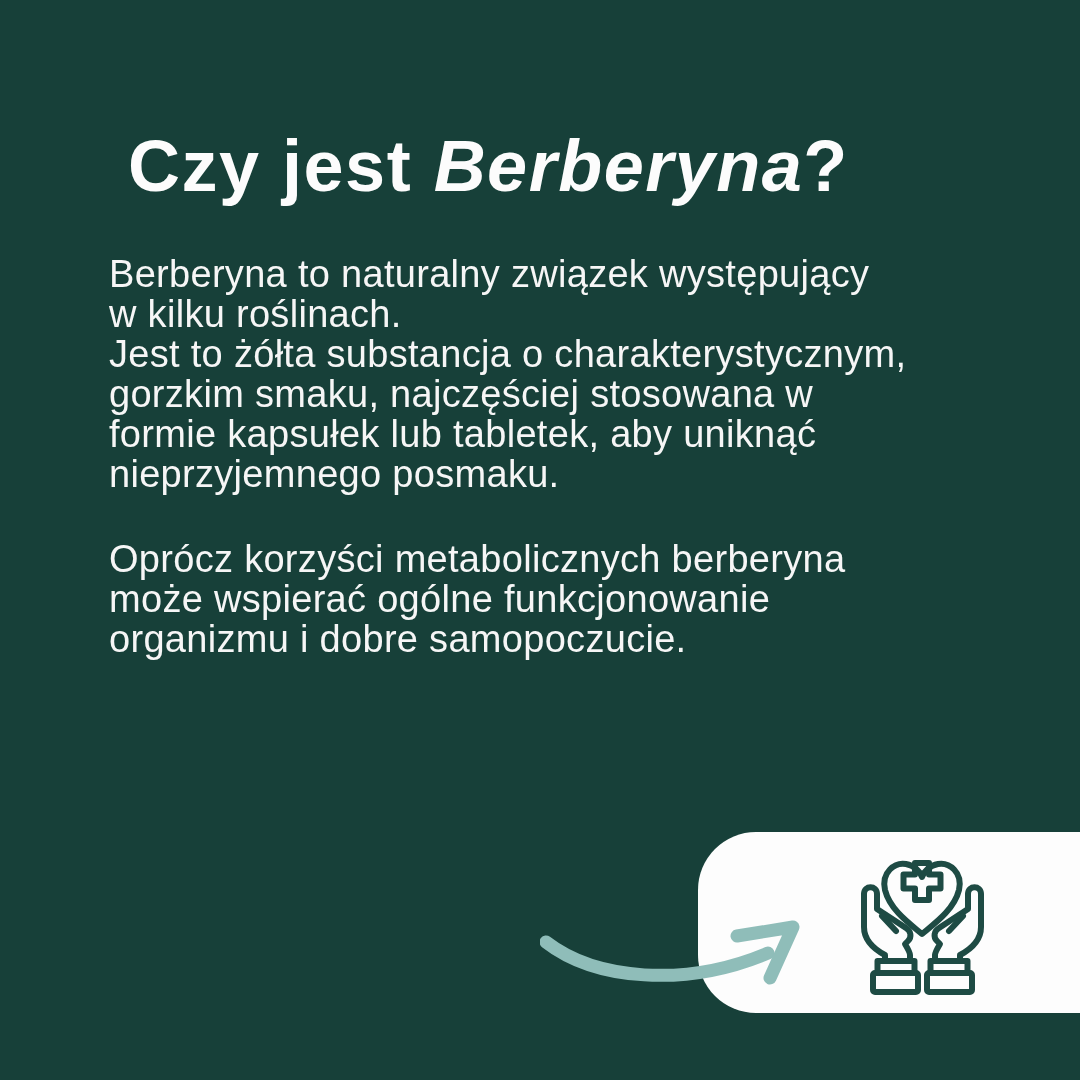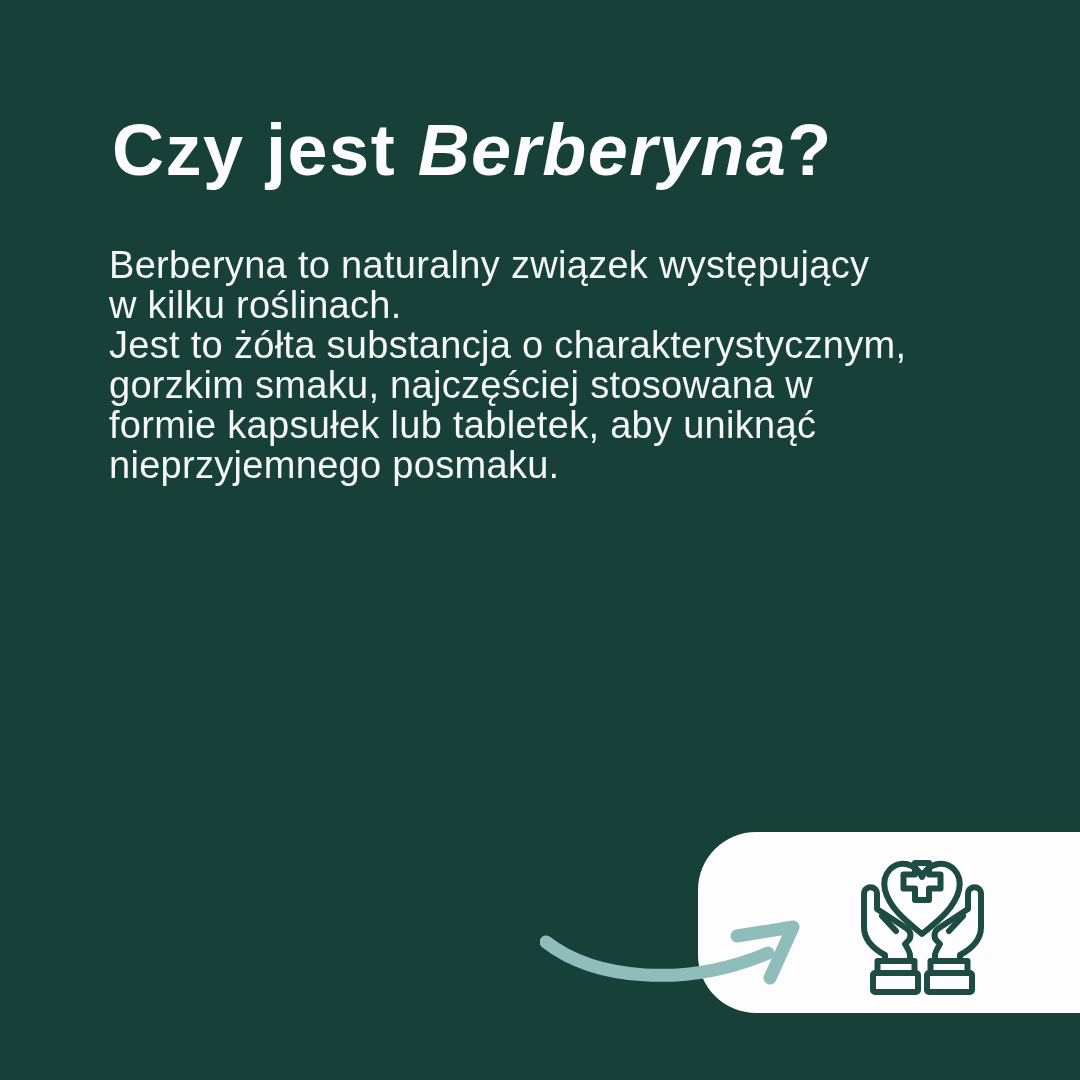--- a/index.html
+++ b/index.html
@@ -6,32 +6,32 @@
   .canvas{
     position:relative;
     width:1080px;height:1080px;
     overflow:hidden;
     background:var(--bg,#174039);
     font-family:"Liberation Sans","DejaVu Sans",sans-serif;
   }
   .title{
     position:absolute;
     left:112px;top:112px;
-    margin:0;
+    margin:16px;
     font-size:72px;
     line-height:76px;
     font-weight:800;
     letter-spacing:1.5px;
     color:var(--title,#fcfcfc);
     white-space:nowrap;
   }
   .title .em{font-style:italic;}
   .body-copy{
     position:absolute;
-    left:109px;top:245px;
+    left:109px;top:254px;
     width:880px;
     color:var(--text,#f6f6f6);
     font-size:38px;
     line-height:40px;
     letter-spacing:0.3px;
     font-weight:400;
   }
   .body-copy p{
     margin:0 0 45px 0;
     white-space:pre-line;
@@ -63,20 +63,23 @@
 
   <h1 class="title"><span>Czy jest </span><span class="em">Berberyna</span><span>?</span></h1>
 
   <div class="body-copy">
     <p>Berberyna to naturalny związek występujący
 w kilku roślinach.
 Jest to żółta substancja o charakterystycznym,
 gorzkim smaku, najczęściej stosowana w
 formie kapsułek lub tabletek, aby uniknąć
 nieprzyjemnego posmaku.</p>
+    <p>Oprócz korzyści metabolicznych berberyna
+może wspierać ogólne funkcjonowanie
+organizmu i dobre samopoczucie.</p>
   </div>
 
   <div class="cta-card"></div>
 
   <svg class="arrow-svg" viewBox="0 0 270 105" fill="none" stroke="currentColor" stroke-width="13" stroke-linecap="round" stroke-linejoin="round">
     <path d="M6,47 C55,85 145,93 228,58"></path>
     <path d="M197,41 L253,32 L230,83"></path>
   </svg>
 
   <svg class="icon-svg" viewBox="0 0 125 152" fill="none" stroke="currentColor" stroke-width="6" stroke-linecap="round" stroke-linejoin="round">

